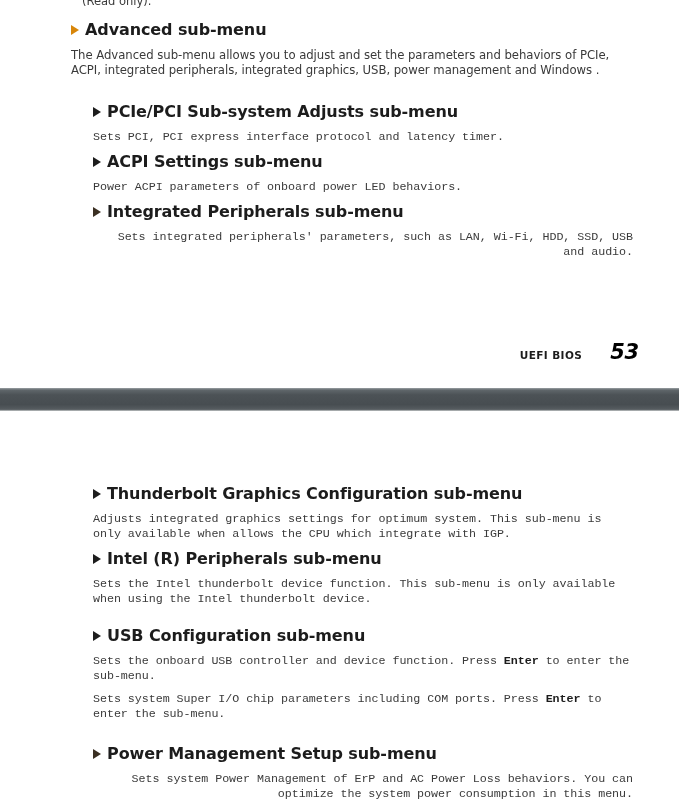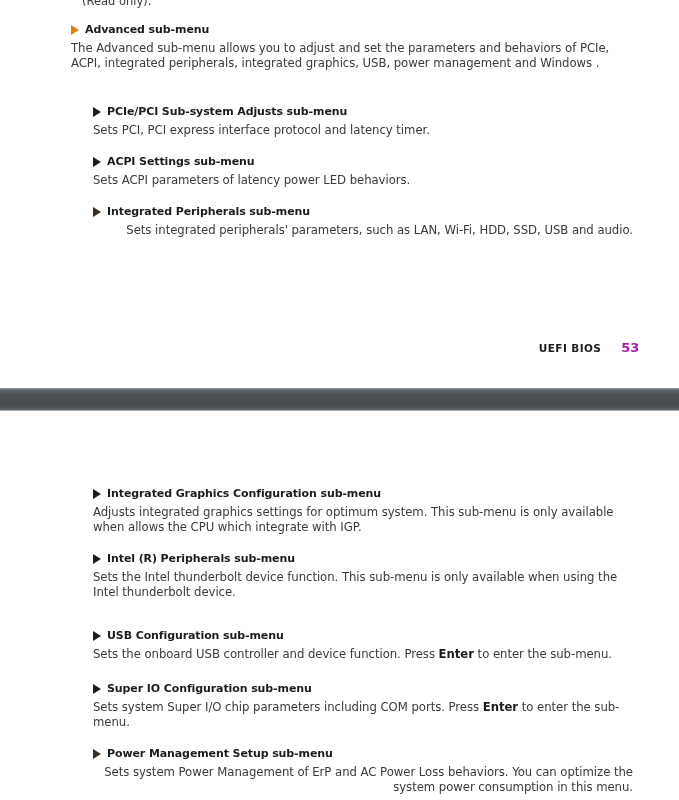--- a/index.html
+++ b/index.html
@@ -40,21 +40,21 @@
   }
 
   
   .sec {
     position: absolute;
     box-sizing: border-box;
   }
   .heading {
     display: flex;
     align-items: flex-start;
-    font-size: 11px;
+    font-size: 16px;
     font-weight: bold;
     letter-spacing: -0.1px;
     color: #1c1c1c;
     line-height: 15px;
   }
   .tri {
     flex: 0 0 auto;
     width: 0;
     height: 0;
     border-top: 5.2px solid transparent;
@@ -64,52 +64,53 @@
     margin-right: 6px;
   }
   .tri.accent { border-left-color: #d8860a; }
   .tri.warm   { border-left-color: #3a2f22; }
 
   .body-text {
     font-size: 11.7px;
     line-height: 15px;
     color: #3a3a3a;
     letter-spacing: -0.05px;
-    margin-top: 4px;
+    margin-top: 11px;
   }
   .body-text b { font-weight: bold; color: #1c1c1c; }
 
   
   .lvl1 { left: 71px; width: 560px; }
   .lvl1 .body-text { margin-left: 0px; }
 
   
   .lvl2 { left: 93px; width: 540px; }
-  .lvl2 .body-text { margin-left: 0px; }
+  .lvl2 .body-text { margin-left: 0px; font-family: Liberation Mono, monospace; }
 
   
   .footer {
     position: absolute;
     right: 40px;
     top: 346px;
     display: flex;
     align-items: baseline;
-    gap: 20px;
+    gap: 28px;
   }
   .footer-label {
     font-size: 10.5px;
     font-weight: bold;
     letter-spacing: 0.4px;
     color: #1c1c1c;
   }
   .footer-page {
-    font-size: 13px;
+    font-size: 21px;
     font-weight: bold;
-    color: #a21caf;
+    color: #000000;
     letter-spacing: -0.2px;
+    font-style: italic;
   }
 
   
   .divider {
     position: absolute;
     left: 0;
     top: 388px;
     width: 679px;
     height: 23px;
     background: linear-gradient(to bottom,
@@ -148,21 +149,21 @@
       <span>PCIe/PCI Sub-system Adjusts sub-menu</span>
     </div>
     <div class="body-text">Sets PCI, PCI express interface protocol and latency timer.</div>
   </div>
 
   <div class="sec lvl2" style="top:160px;">
     <div class="heading">
       <span class="tri"></span>
       <span>ACPI Settings sub-menu</span>
     </div>
-    <div class="body-text">Sets ACPI parameters of latency power LED behaviors.</div>
+    <div class="body-text">Power ACPI parameters of onboard power LED behaviors.</div>
   </div>
 
   <div class="sec lvl2" style="top:210px;text-align:right;">
     <div class="heading">
       <span class="tri warm"></span>
       <span>Integrated Peripherals sub-menu</span>
     </div>
     <div class="body-text">Sets integrated peripherals' parameters, such as LAN, Wi-Fi, HDD, SSD, USB and audio.</div>
   </div>
 
@@ -172,21 +173,21 @@
   </div>
 </div>
 
 <div class="divider"></div>
 
 <div class="page" id="page-bottom">
 
   <div class="sec lvl2" style="top:75px;">
     <div class="heading">
       <span class="tri"></span>
-      <span>Integrated Graphics Configuration sub-menu</span>
+      <span>Thunderbolt Graphics Configuration sub-menu</span>
     </div>
     <div class="body-text"><span>Adjusts integrated graphics settings for optimum system. This sub-menu is only available when allows the CPU which integrate with IGP.</span></div>
   </div>
 
   <div class="sec lvl2" style="top:140px;">
     <div class="heading">
       <span class="tri"></span>
       <span>Intel (R) Peripherals sub-menu</span>
     </div>
     <div class="body-text"><span>Sets the Intel thunderbolt device function. This sub-menu is only available when using the Intel thunderbolt device.</span></div>
@@ -194,24 +195,20 @@
 
   <div class="sec lvl2" style="top:217px;">
     <div class="heading">
       <span class="tri"></span>
       <span>USB Configuration sub-menu</span>
     </div>
     <div class="body-text"><span>Sets the onboard USB controller and device function. Press </span><b>Enter</b><span> to enter the sub-menu.</span></div>
   </div>
 
   <div class="sec lvl2" style="top:270px;">
-    <div class="heading">
-      <span class="tri"></span>
-      <span>Super IO Configuration sub-menu</span>
-    </div>
     <div class="body-text"><span>Sets system Super I/O chip parameters including COM ports. Press </span><b>Enter</b><span> to enter the sub-menu.</span></div>
   </div>
 
   <div class="sec lvl2" style="top:335px;text-align:right;">
     <div class="heading">
       <span class="tri warm"></span>
       <span>Power Management Setup sub-menu</span>
     </div>
     <div class="body-text"><span>Sets system Power Management of ErP and AC Power Loss behaviors. You can optimize the system power consumption in this menu.</span></div>
   </div>

